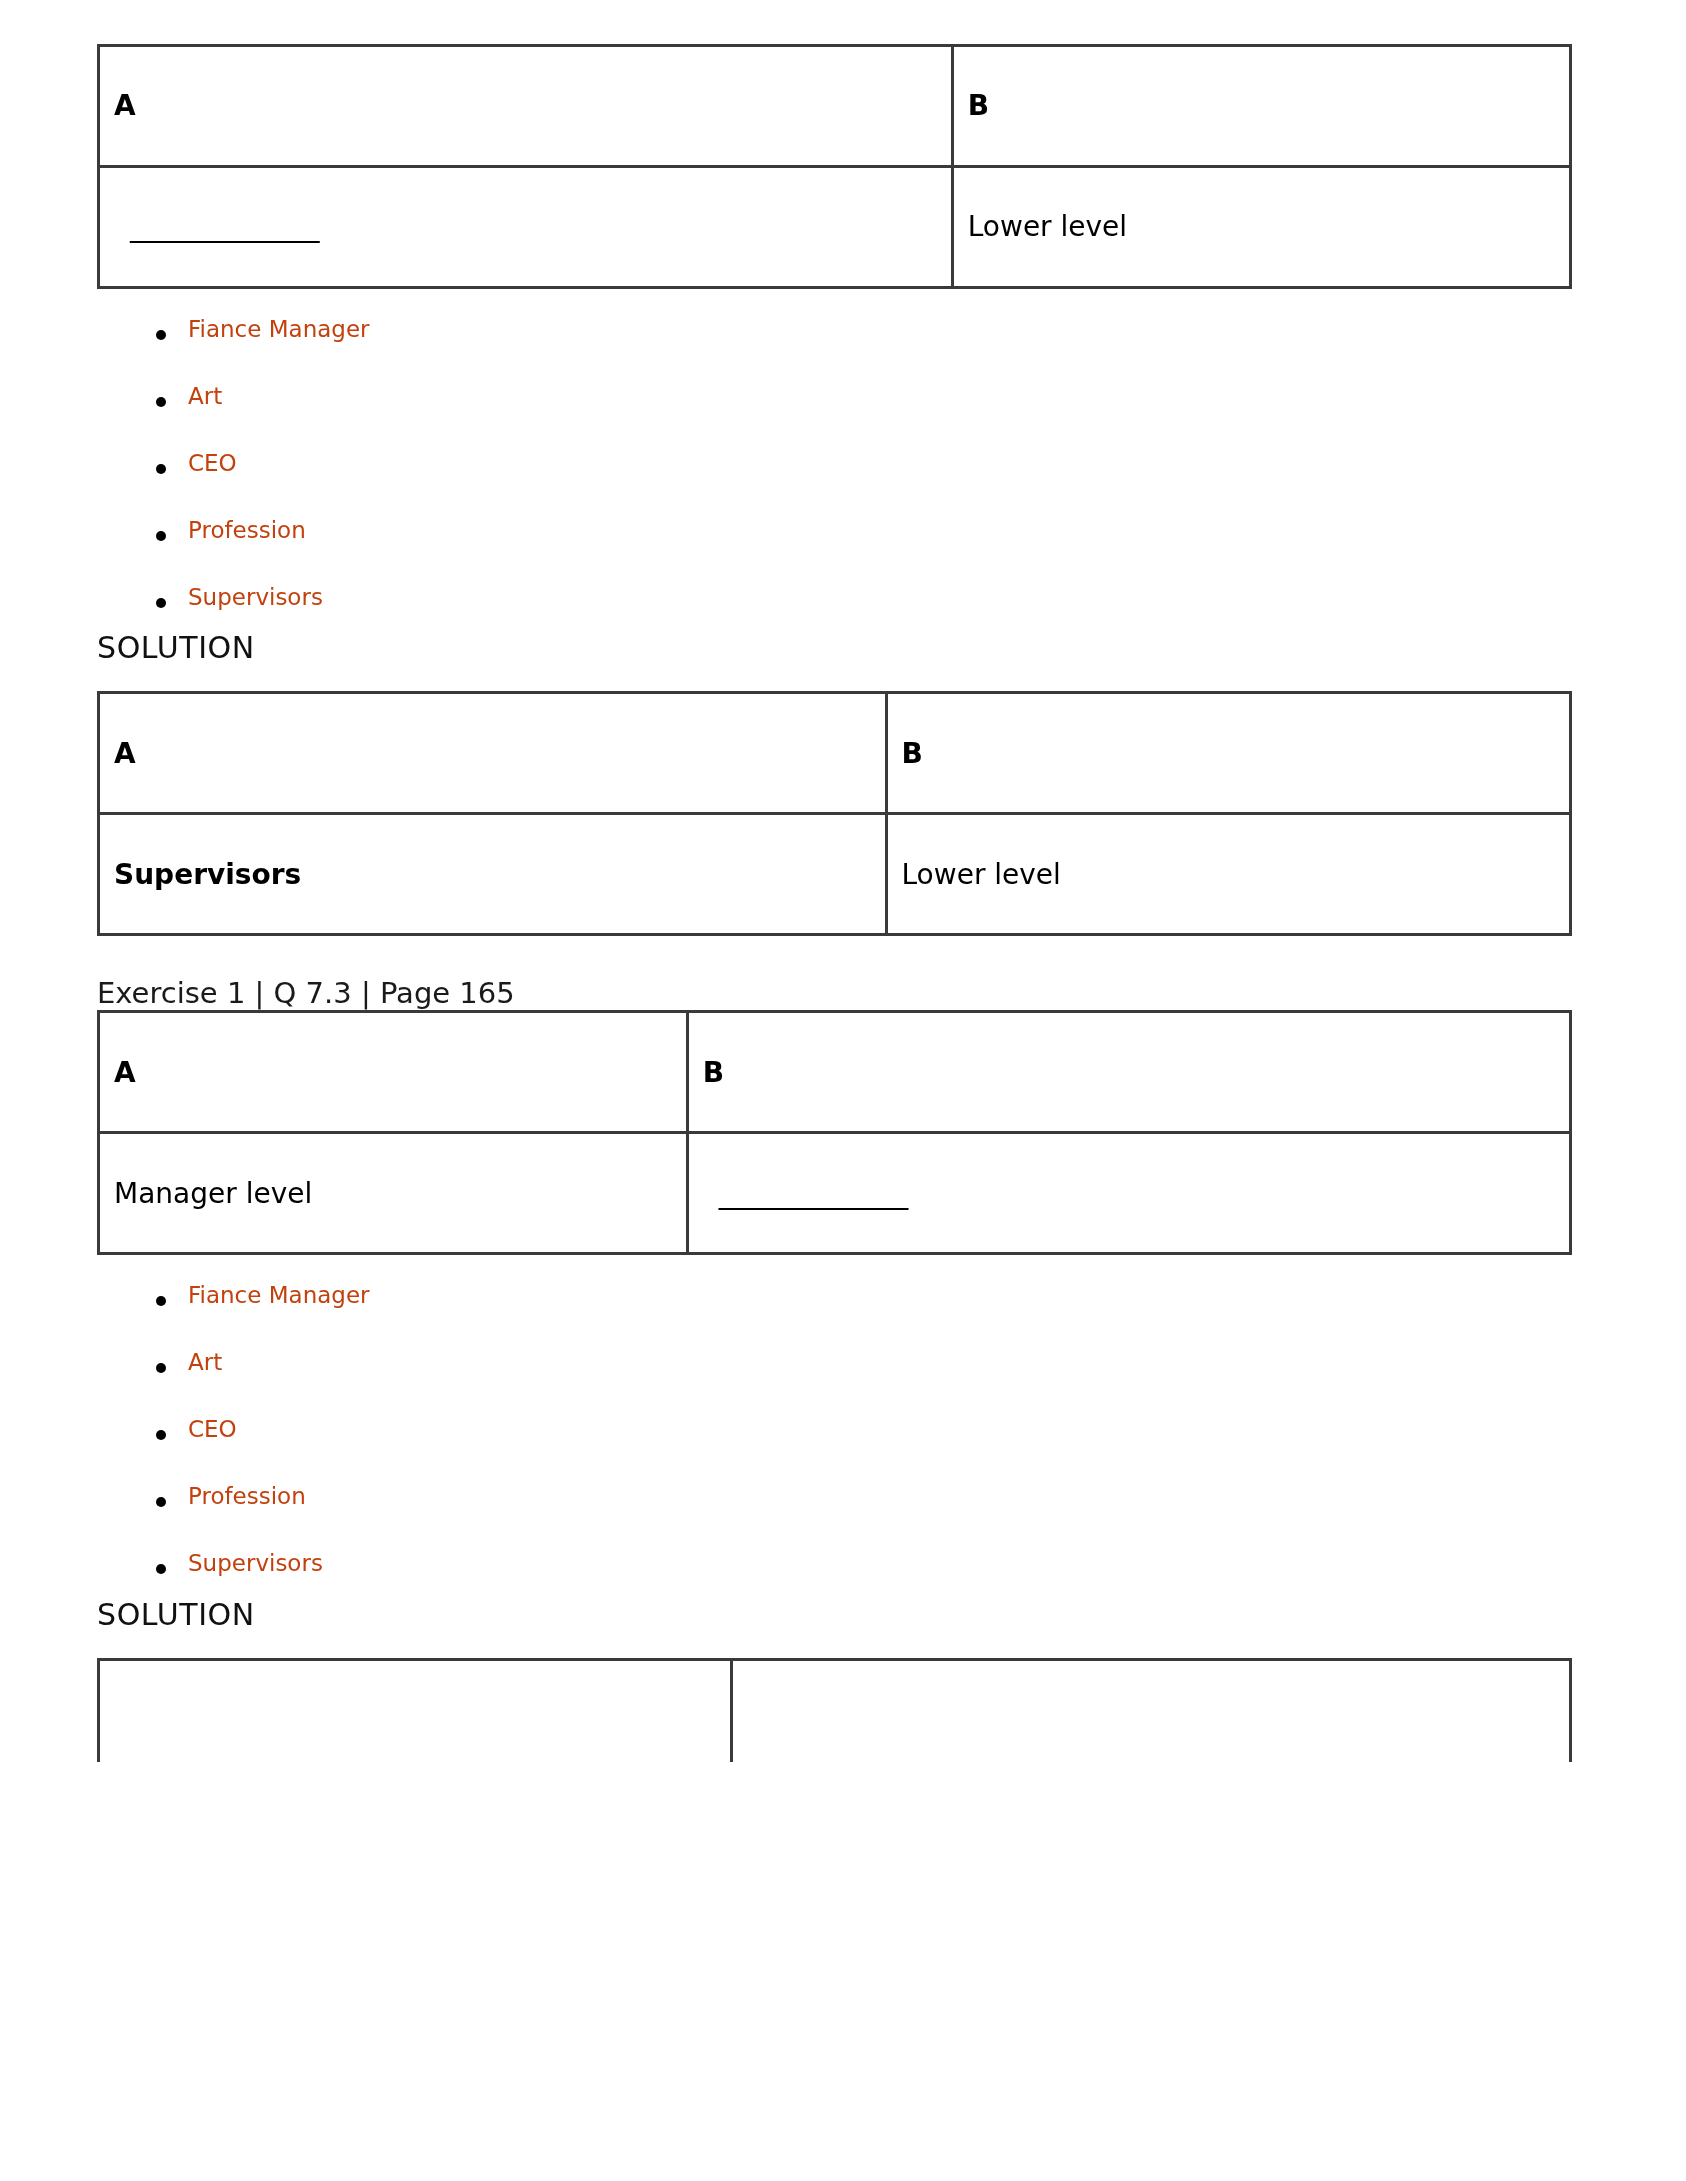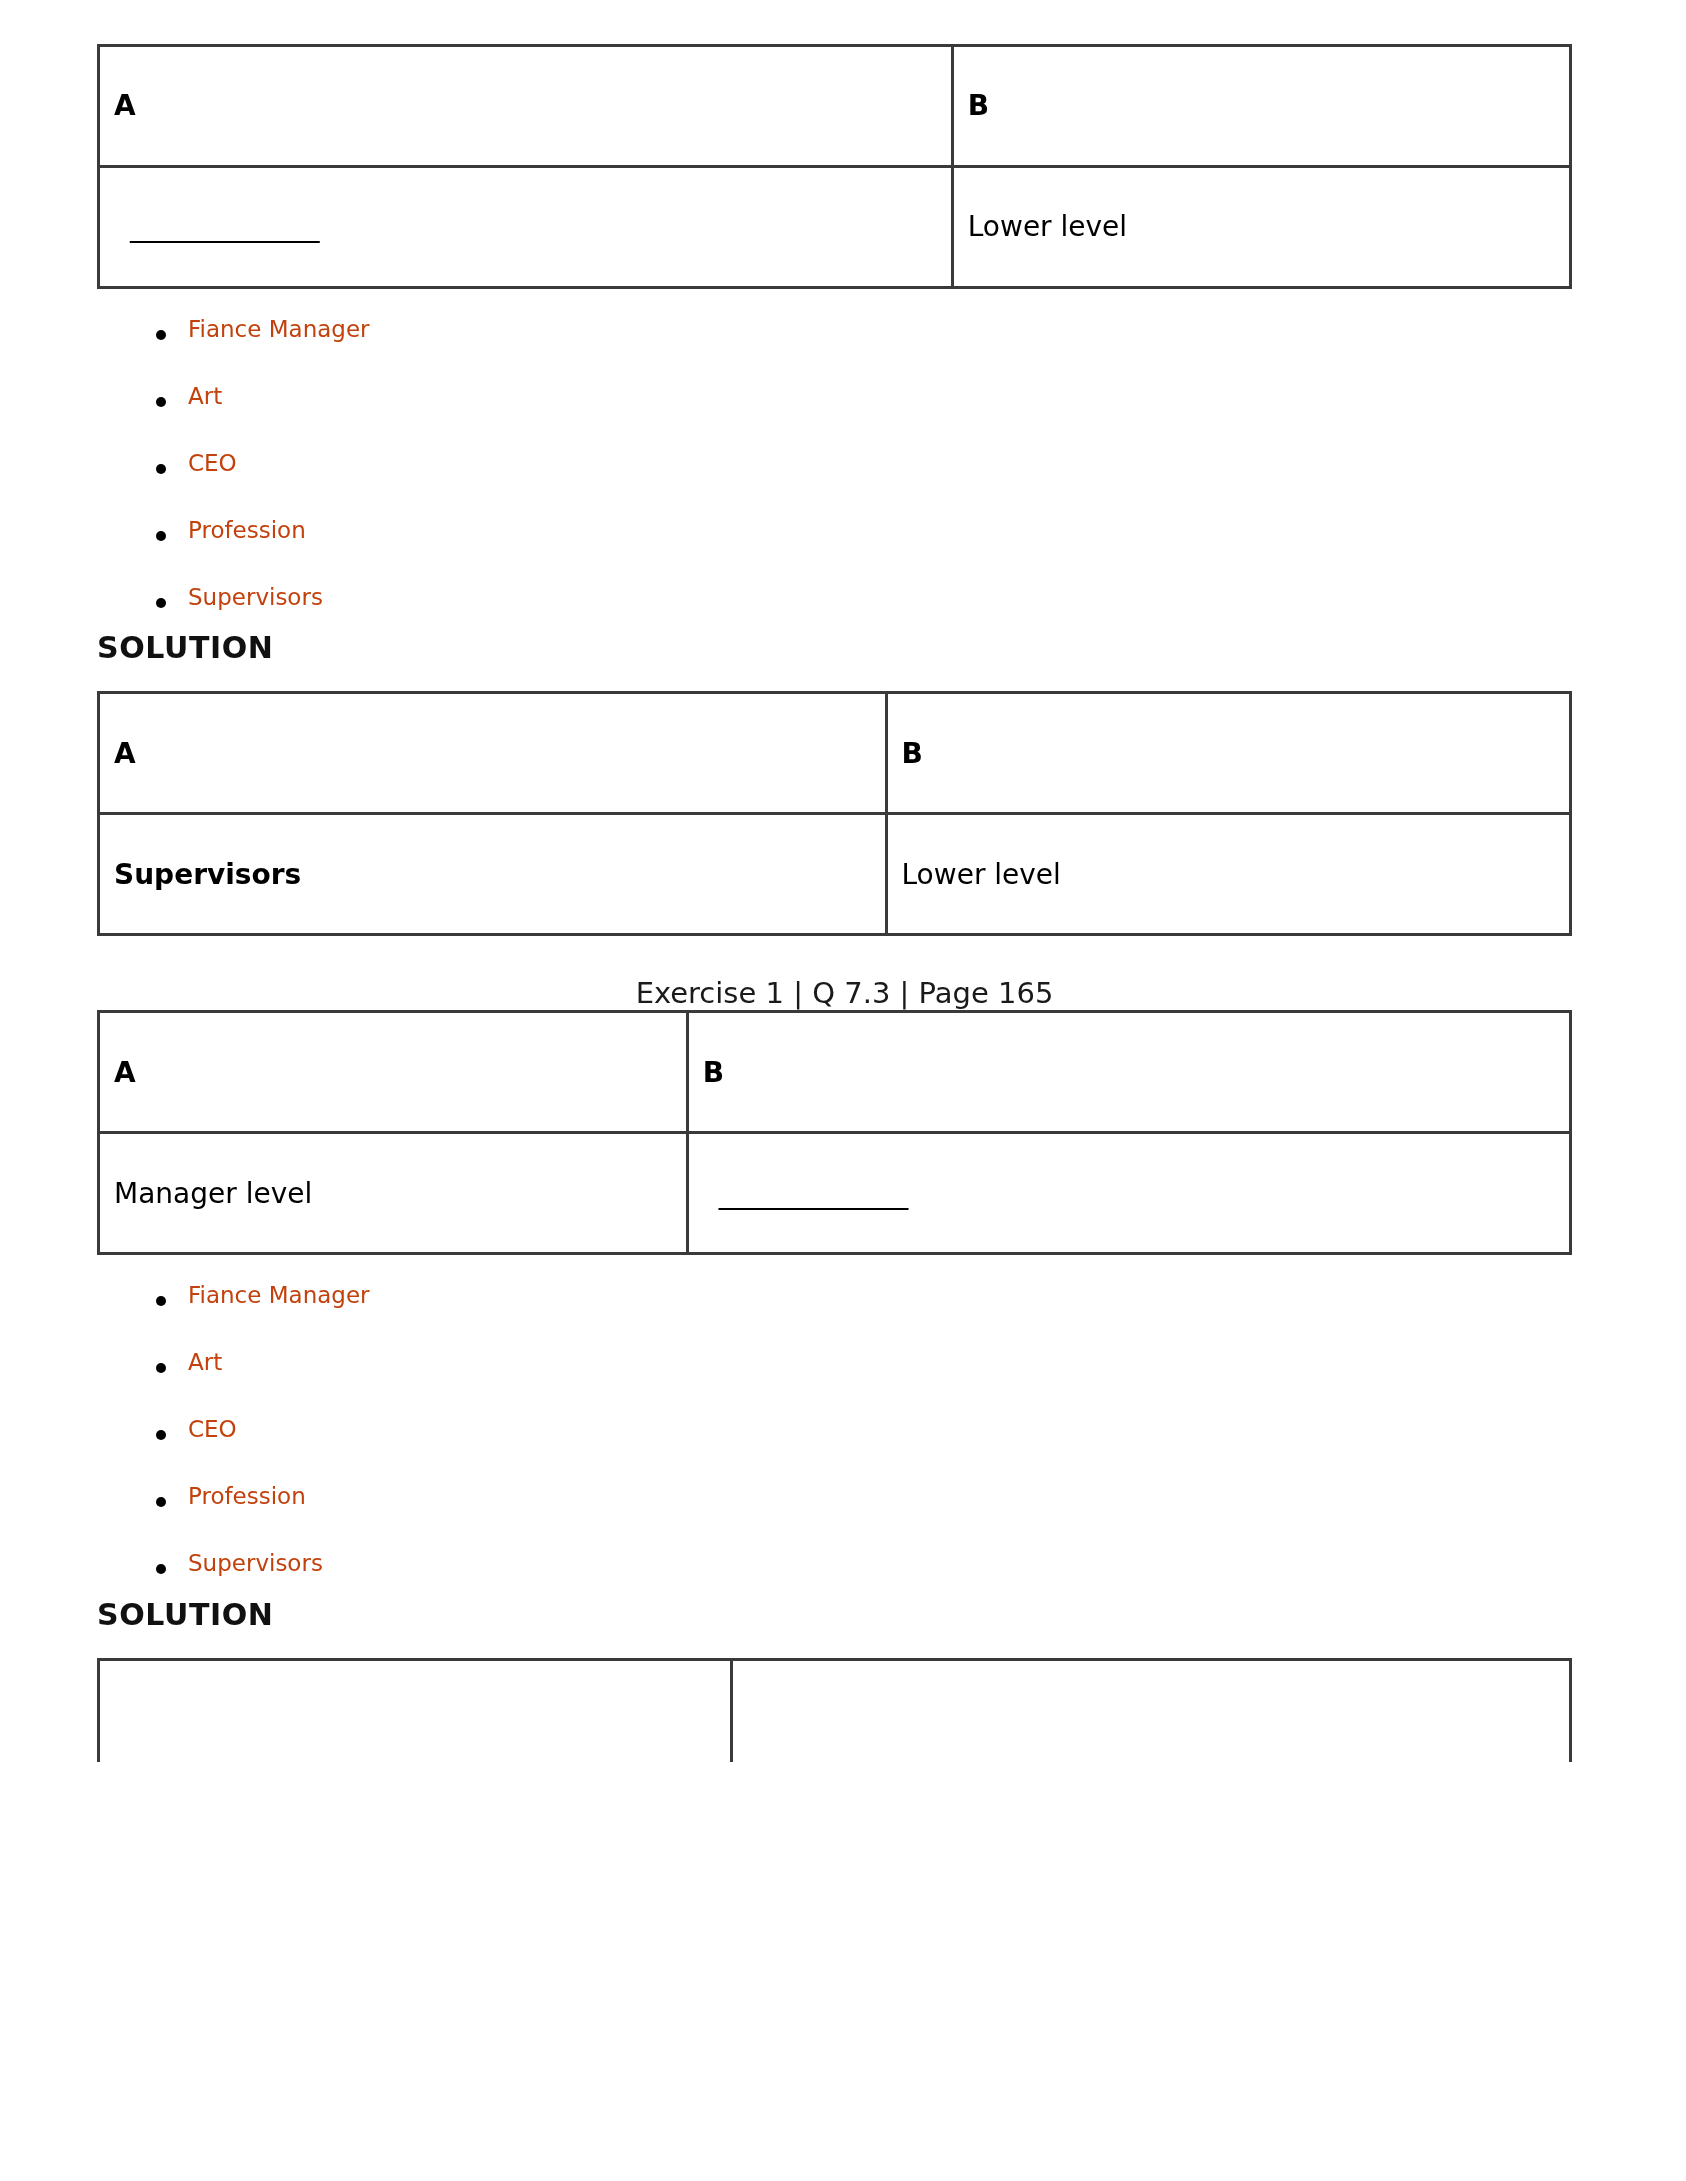--- a/index.html
+++ b/index.html
@@ -93,31 +93,30 @@
     top: 15px;
     width: 10px;
     height: 10px;
     border-radius: 50%;
     background: #000;
   }
 
   
   h2.section-heading {
     font-size: 30px;
-    font-weight: bold;
+    font-weight: normal;
     margin: 16px 0 26px 0;
     letter-spacing: 0.6px;
     color: #111;
   }
   p.meta-line {
     font-size: 29px;
     margin: 40px 0 0 0;
     color: #1a1a1a;
     font-weight: normal;
-    text-align: center;
   }
   h3.prompt {
     font-size: 30px;
     font-weight: bold;
     margin: 38px 0 30px 0;
     color: #111;
   }
   .spacer-44 { height: 44px; }
 
   

